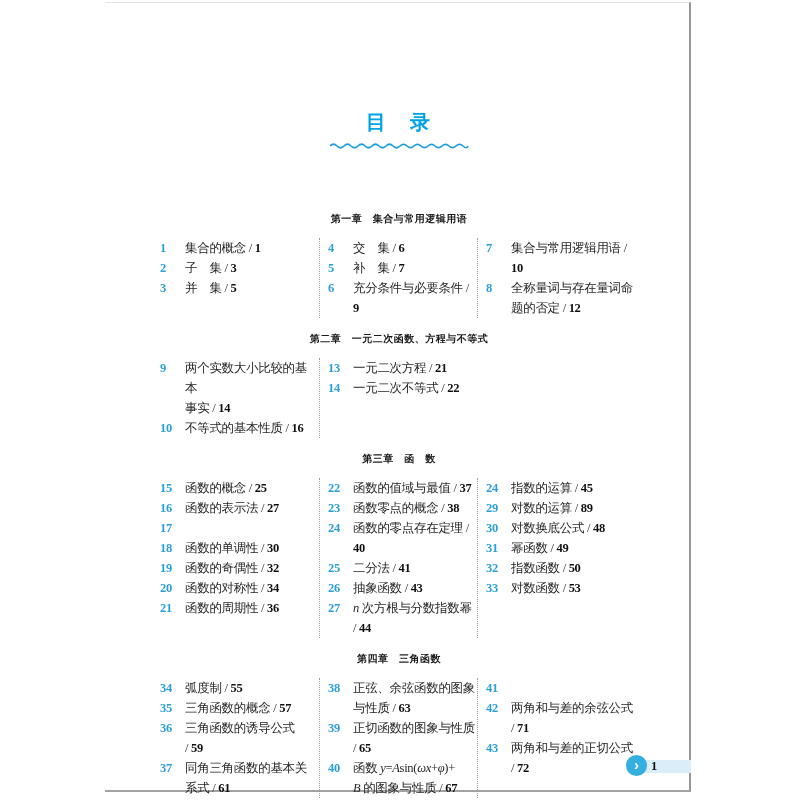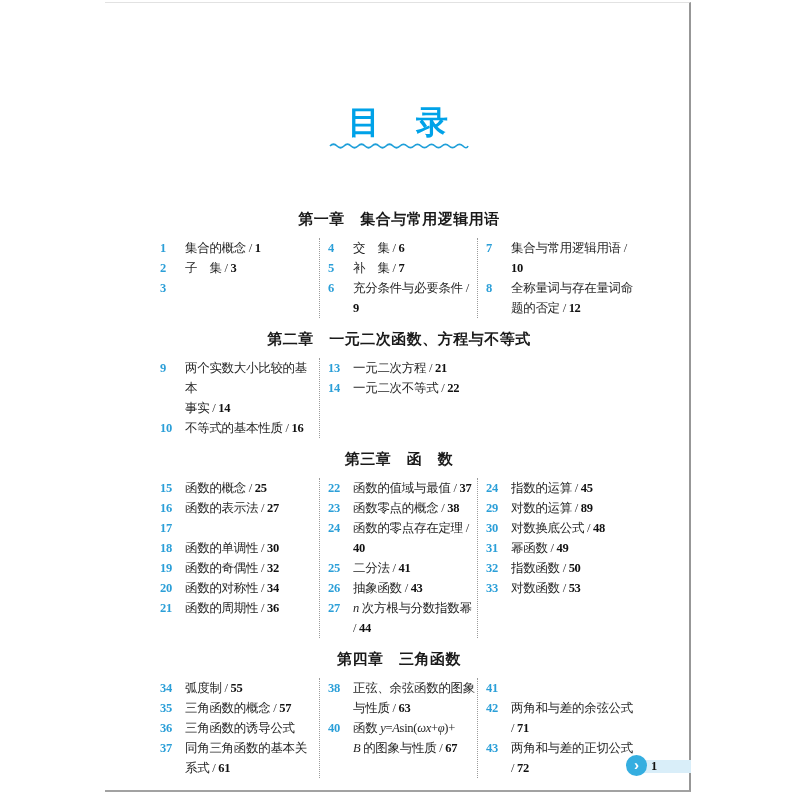--- a/index.html
+++ b/index.html
@@ -22,31 +22,31 @@
   .content {
     position: absolute;
     left: 55px; top: 0;
     width: 478px;
   }
   .toc-title {
     margin: 104px 0 0 0;
     text-align: center;
     font-family: "Liberation Sans", "DejaVu Sans", sans-serif;
     font-weight: bold;
-    font-size: 32px;
+    font-size: 20px;
     line-height: 30px;
     letter-spacing: 2px;
     color: var(--accent-blue, #00a2e8);
   }
   .wave { display: block; margin: 4px auto 0 auto; }
   .chapter-heading {
     text-align: center;
     font-family: "Liberation Sans", "DejaVu Sans", sans-serif;
     font-weight: bold;
-    font-size: 15px;
+    font-size: 10px;
     line-height: 20px;
     letter-spacing: 0.5px;
     color: #1a1a1a;
     margin: 11px 0 9px 0;
   }
   .chapter:first-child .chapter-heading { margin-top: 58px; }
   .chapter-grid {
     display: grid;
     grid-template-columns: 159px 158px 161px;
   }
@@ -126,20 +126,23 @@
                 </div>
               </div>
               <div class="toc-item">
                 <span class="item-num">2</span>
                 <div class="item-text">
                   <div class="item-line"><span>子　集 / </span><span class="seg-b ">3</span></div>
                 </div>
               </div>
               <div class="toc-item">
                 <span class="item-num">3</span>
+                <div class="item-text">
+                  <div class="item-line"><span>并　集 / </span><span class="seg-b ">5</span></div>
+                </div>
               </div>
             </div>
             <div class="chapter-col">
               <div class="toc-item">
                 <span class="item-num">4</span>
                 <div class="item-text">
                   <div class="item-line"><span>交　集 / </span><span class="seg-b ">6</span></div>
                 </div>
               </div>
               <div class="toc-item">
@@ -342,36 +345,44 @@
               <div class="toc-item">
                 <span class="item-num">35</span>
                 <div class="item-text">
                   <div class="item-line"><span>三角函数的概念 / </span><span class="seg-b ">57</span></div>
                 </div>
               </div>
               <div class="toc-item">
                 <span class="item-num">36</span>
                 <div class="item-text">
                   <div class="item-line"><span>三角函数的诱导公式</span></div>
+                  <div class="item-line"><span>/ </span><span class="seg-b ">59</span></div>
                 </div>
               </div>
               <div class="toc-item">
                 <span class="item-num">37</span>
                 <div class="item-text">
                   <div class="item-line"><span>同角三角函数的基本关</span></div>
                   <div class="item-line"><span>系式 / </span><span class="seg-b ">61</span></div>
                 </div>
               </div>
             </div>
             <div class="chapter-col">
               <div class="toc-item">
                 <span class="item-num">38</span>
                 <div class="item-text">
                   <div class="item-line"><span>正弦、余弦函数的图象</span></div>
                   <div class="item-line"><span>与性质 / </span><span class="seg-b ">63</span></div>
+                </div>
+              </div>
+              <div class="toc-item">
+                <span class="item-num">39</span>
+                <div class="item-text">
+                  <div class="item-line"><span>正切函数的图象与性质</span></div>
+                  <div class="item-line"><span>/ </span><span class="seg-b ">65</span></div>
                 </div>
               </div>
               <div class="toc-item">
                 <span class="item-num">40</span>
                 <div class="item-text">
                   <div class="item-line"><span>函数 </span><span class="seg-i">y</span><span>=</span><span class="seg-i">A</span><span>sin(</span><span class="seg-i">ωx</span><span>+</span><span class="seg-i">φ</span><span>)+</span></div>
                   <div class="item-line"><span class="seg-i">B</span><span> 的图象与性质 / </span><span class="seg-b ">67</span></div>
                 </div>
               </div>
             </div>

